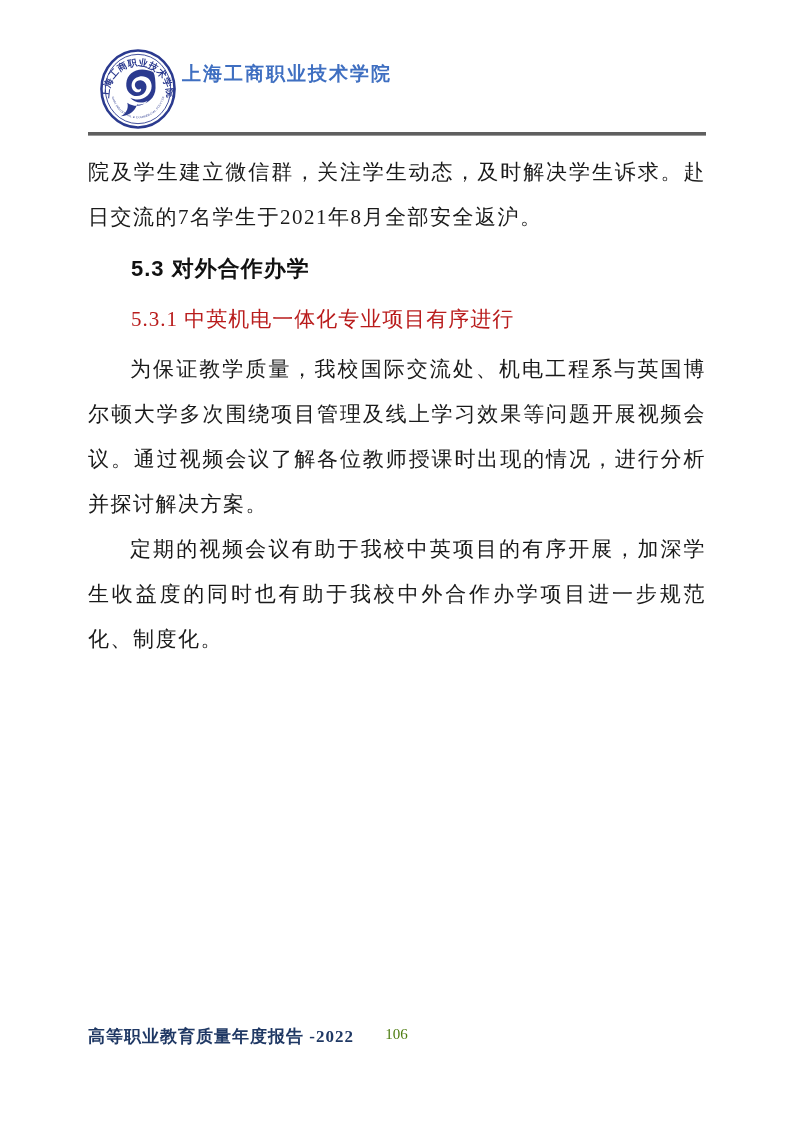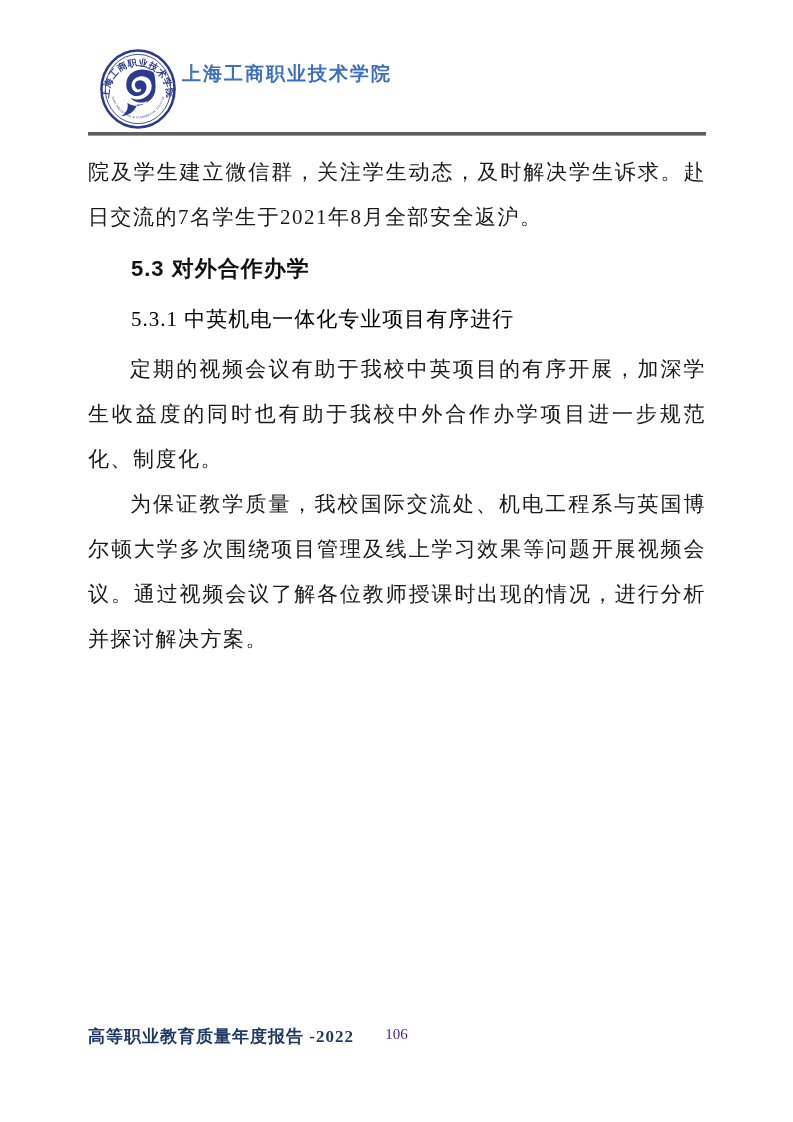--- a/index.html
+++ b/index.html
@@ -42,35 +42,35 @@
   .section-h{
     margin:13px 0 0 0;padding-left:43px;
     font-family:"Liberation Sans","DejaVu Sans",sans-serif;
     font-weight:600;font-size:22px;line-height:32px;
     color:#111;letter-spacing:1px;
   }
   .subsection-h{
     margin:18px 0 12px 0;padding-left:43px;
     font-family:"Liberation Serif","DejaVu Serif",serif;
     font-weight:normal;font-size:21px;line-height:32px;
-    color:#000000;letter-spacing:1px;
+    color:#b91c1c;letter-spacing:1px;
   }
   
   .footer{position:absolute;left:0;top:1024px;width:793px;height:30px;}
   .footer-report{
     position:absolute;left:88px;top:0;
     font-family:"Liberation Serif","DejaVu Serif",serif;
     font-weight:bold;font-size:17px;line-height:26px;
     color:#1f3864;letter-spacing:1px;
   }
   .footer-pageno{
     position:absolute;left:0;top:2px;width:793px;
     text-align:center;
     font-family:"Liberation Serif","DejaVu Serif",serif;
-    font-size:15px;color:#4c1d95;
+    font-size:15px;color:#4d7c0f;
   }
 </style>
 </head>
 <body>
 
 <div class="page">
 
   <div class="header">
     <svg class="logo" viewBox="0 0 80 84" xmlns="http://www.w3.org/2000/svg" aria-hidden="true">
       <ellipse cx="40" cy="42" rx="37.5" ry="39.5" fill="#ffffff" stroke="#2b3a8f" stroke-width="2.6"></ellipse>
@@ -97,22 +97,22 @@
   </div>
   <div class="header-rule"></div>
 
   <div class="content">
     <p class="body-par">院及学生建立微信群，关注学生动态，及时解决学生诉求。赴日交流的7名学生于2021年8月全部安全返沪。</p>
 
     <h2 class="section-h">5.3 对外合作办学</h2>
 
     <h3 class="subsection-h">5.3.1 中英机电一体化专业项目有序进行</h3>
 
+    <p class="body-par indent">为保证教学质量，我校国际交流处、机电工程系与英国博尔顿大学多次围绕项目管理及线上学习效果等问题开展视频会议。通过视频会议了解各位教师授课时出现的情况，进行分析并探讨解决方案。</p>
     <p class="body-par indent">定期的视频会议有助于我校中英项目的有序开展，加深学生收益度的同时也有助于我校中外合作办学项目进一步规范化、制度化。</p>
-    <p class="body-par indent">为保证教学质量，我校国际交流处、机电工程系与英国博尔顿大学多次围绕项目管理及线上学习效果等问题开展视频会议。通过视频会议了解各位教师授课时出现的情况，进行分析并探讨解决方案。</p>
   </div>
 
   <div class="footer">
     <div class="footer-report">高等职业教育质量年度报告 -2022</div>
     <div class="footer-pageno">106</div>
   </div>
 
 </div>
 
 </body></html>

